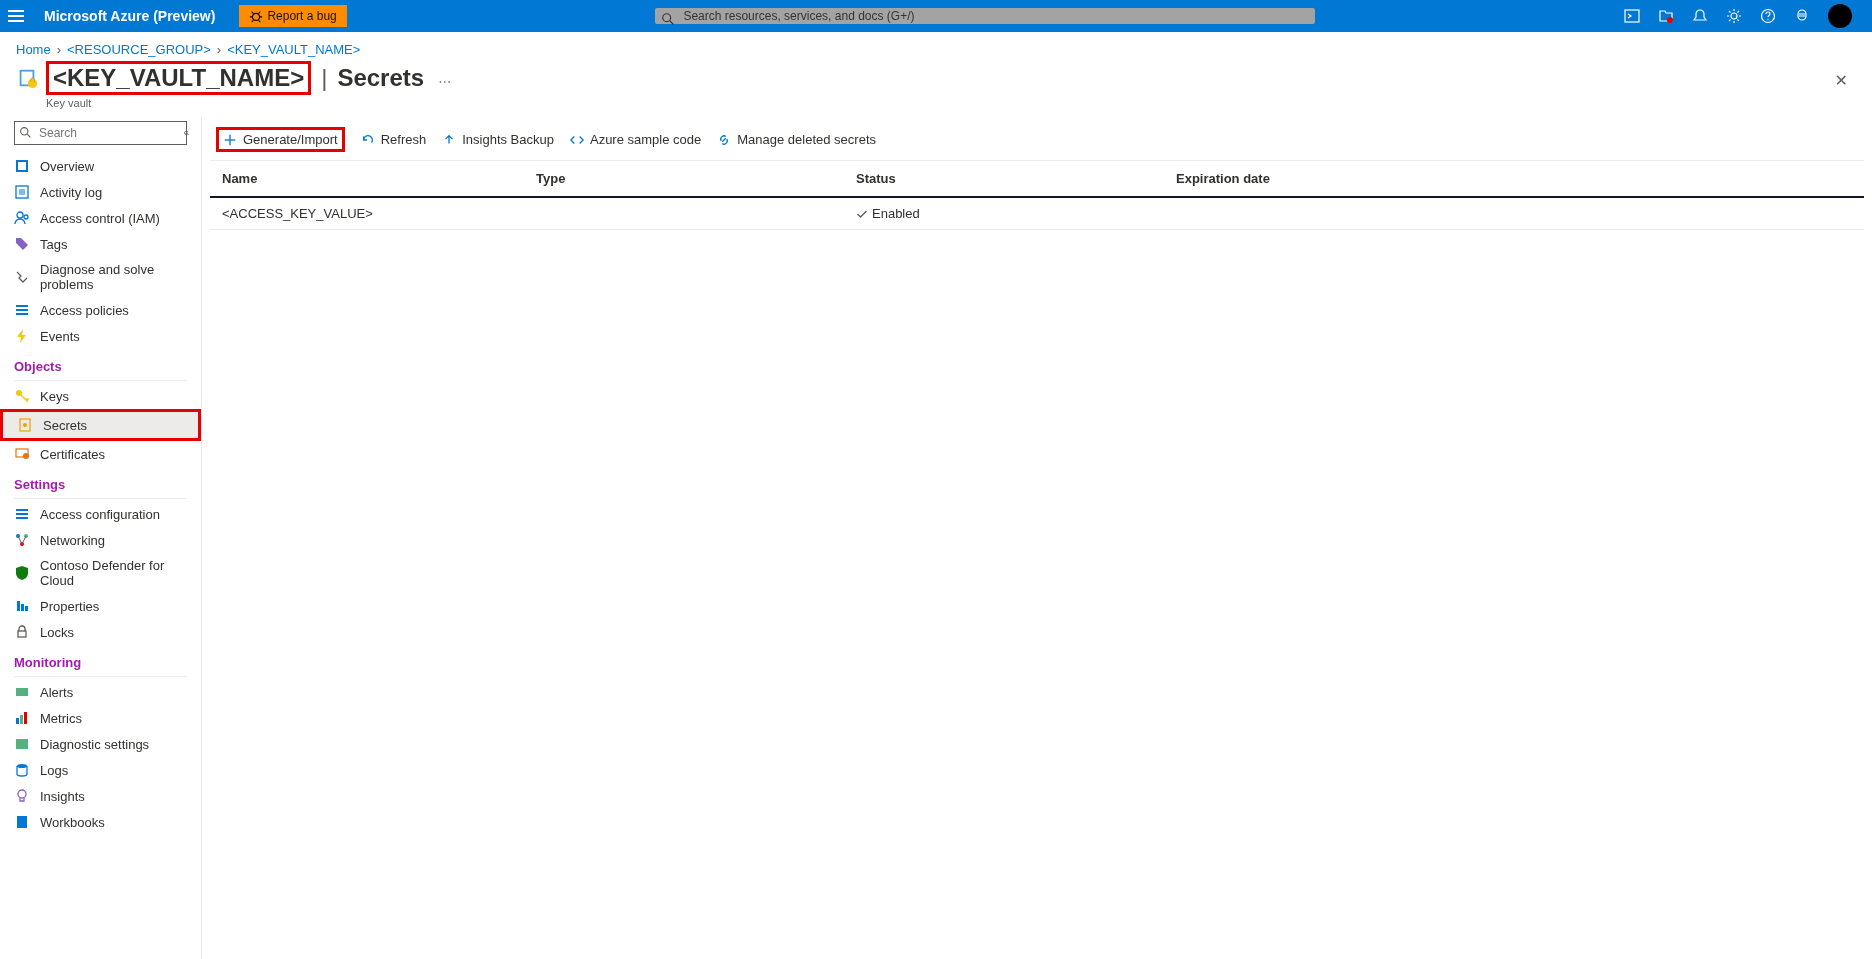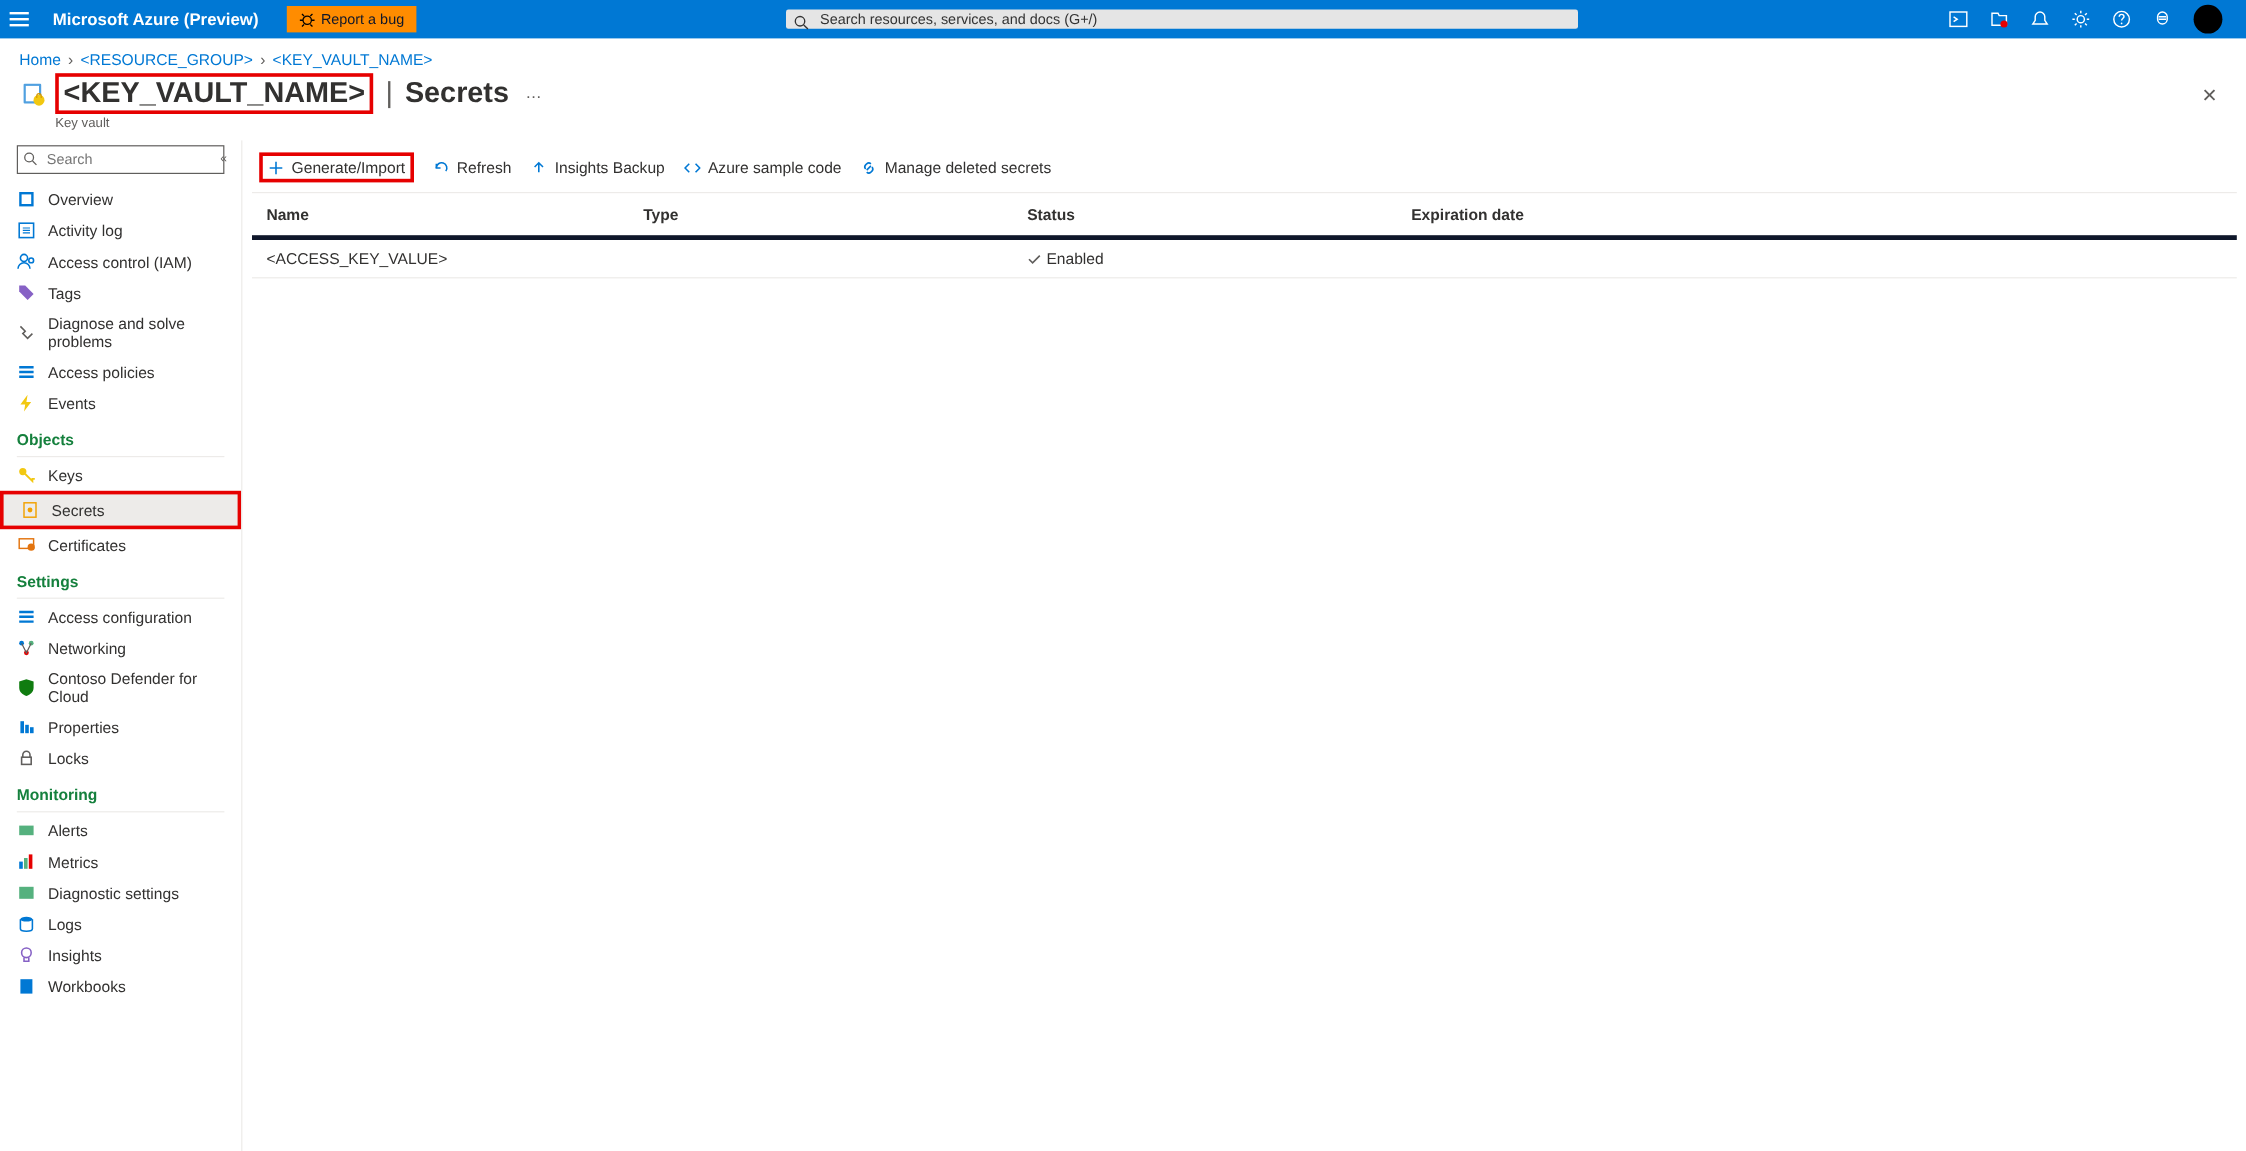--- a/index.html
+++ b/index.html
@@ -4,21 +4,21 @@
 <style>
 * { box-sizing: border-box; margin: 0; padding: 0; }
 body { font-family: "Segoe UI", Arial, sans-serif; font-size: 13px; color: #323130; }
 .top-bar { background: #0078d4; height: 32px; display: flex; align-items: center; padding: 0 8px; color: #fff; }
 .top-bar .hamburger { width: 20px; height: 20px; display: flex; flex-direction: column; justify-content: center; gap: 3px; cursor: pointer; }
 .top-bar .hamburger span { display: block; height: 2px; background: #fff; width: 16px; }
 .top-bar .brand { font-weight: 600; margin-left: 16px; font-size: 14px; }
 .top-bar .report-bug { background: #ff8c00; color: #0f172a; padding: 2px 10px; margin-left: 24px; font-size: 12px; display: flex; align-items: center; height: 22px; }
 .top-bar .report-bug svg { margin-right: 4px; }
 .top-bar .search-wrap { flex: 1; display: flex; justify-content: center; }
-.top-bar .search { width: 660px; height: 16px; background: #e5e5e5; border: none; padding: 0 8px 0 28px; color: #333; font-size: 12px; border-radius: 2px; }
+.top-bar .search { width: 660px; height: 16px; background: #a3a3a3; border: none; padding: 0 8px 0 28px; color: #333; font-size: 12px; border-radius: 2px; }
 .top-bar .search::placeholder { color: #333; }
 .top-bar .search-box { position: relative; }
 .top-bar .search-box svg { position: absolute; left: 6px; top: 4px; }
 .top-bar .right-icons { display: flex; align-items: center; gap: 18px; padding-right: 12px; }
 .top-bar .right-icons .icon { width: 16px; height: 16px; cursor: pointer; color: #fff; }
 .top-bar .avatar { width: 24px; height: 24px; border-radius: 50%; background: #000; }
 .breadcrumb { padding: 10px 16px 4px; font-size: 13px; display: flex; align-items: center; gap: 6px; }
 .breadcrumb a { color: #0078d4; text-decoration: none; }
 .breadcrumb .sep { color: #605e5c; }
 .title-row { display: flex; align-items: baseline; padding: 0 16px 2px; gap: 8px; }
@@ -31,28 +31,28 @@
 .subtitle { padding: 0 0 8px 46px; font-size: 11px; color: #605e5c; }
 .content-row { display: flex; height: calc(100vh - 104px); }
 .sidebar { width: 202px; border-right: 1px solid #edebe9; display: flex; flex-direction: column; overflow-y: auto; }
 .sidebar-search { margin: 4px 14px 8px; position: relative; }
 .sidebar-search input { width: 100%; height: 24px; border: 1px solid #605e5c; padding: 0 6px 0 24px; font-size: 12px; }
 .sidebar-search svg { position: absolute; left: 5px; top: 5px; }
 .collapse-btn { position: absolute; right: -2px; top: 6px; color: #605e5c; font-size: 10px; }
 .nav-item { display: flex; align-items: center; padding: 5px 14px; gap: 10px; cursor: pointer; font-size: 13px; min-height: 26px; }
 .nav-item.selected { background: #edebe9; }
 .nav-item .icon { width: 16px; height: 16px; flex-shrink: 0; }
-.nav-section { padding: 10px 14px 4px; font-size: 13px; font-weight: 600; color: #15803d; }
+.nav-section { padding: 10px 14px 4px; font-size: 13px; font-weight: 600; color: #a21caf; }
 .nav-divider { border: none; border-top: 1px solid #edebe9; margin: 2px 14px; }
 .main { flex: 1; padding: 0 8px; position: relative; }
 .toolbar { display: flex; align-items: center; gap: 16px; padding: 10px 6px 8px; border-bottom: 1px solid #edebe9; }
 .tool-btn { display: flex; align-items: center; gap: 6px; color: #323130; cursor: pointer; font-size: 13px; }
 .tool-btn .icon { color: #0078d4; }
 .table { width: 100%; }
-.table-header { display: flex; padding: 10px 6px; font-weight: 600; font-size: 13px; border-bottom: 4px solid #0f172a; }
+.table-header { display: flex; padding: 10px 6px; font-weight: 600; font-size: 13px; border-bottom: 2px solid #0f172a; }
 .table-row { display: flex; padding: 8px 6px; font-size: 13px; border-bottom: 1px solid #edebe9; }
 .col-name { flex: 0 0 320px; padding-left: 6px; }
 .col-type { flex: 0 0 320px; }
 .col-status { flex: 0 0 320px; display: flex; align-items: center; gap: 4px; }
 .col-exp { flex: 1; }
 .highlight-title { border: 3px solid #e60000; padding: 0 4px; display: inline-block; }
 .highlight-gen { border: 3px solid #e60000; padding: 2px 4px; }
 .highlight-secrets { border: 3px solid #e60000; }
 svg { display: inline-block; vertical-align: middle; }
 </style>

